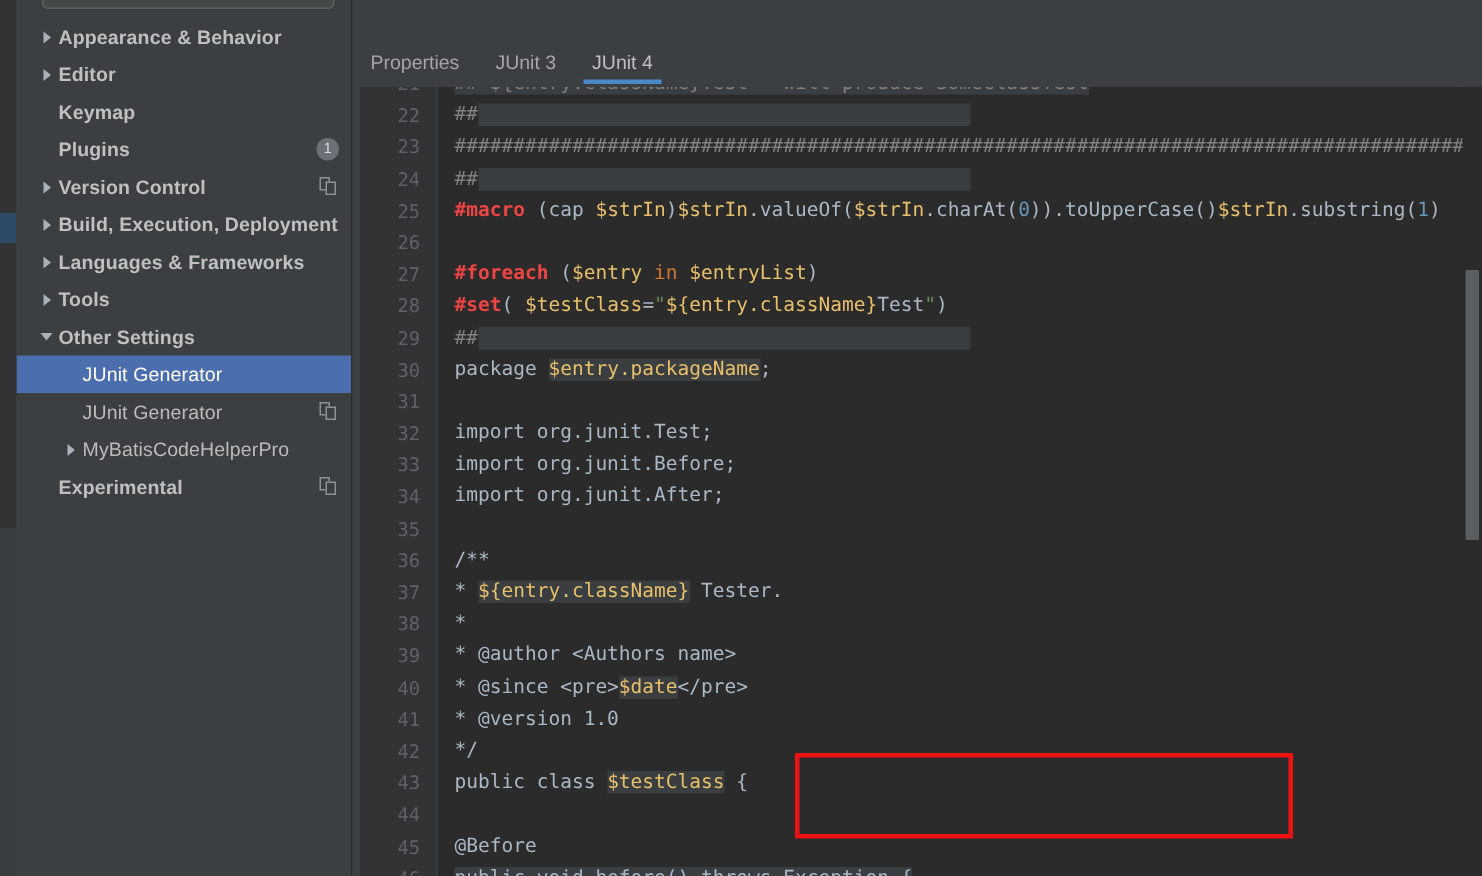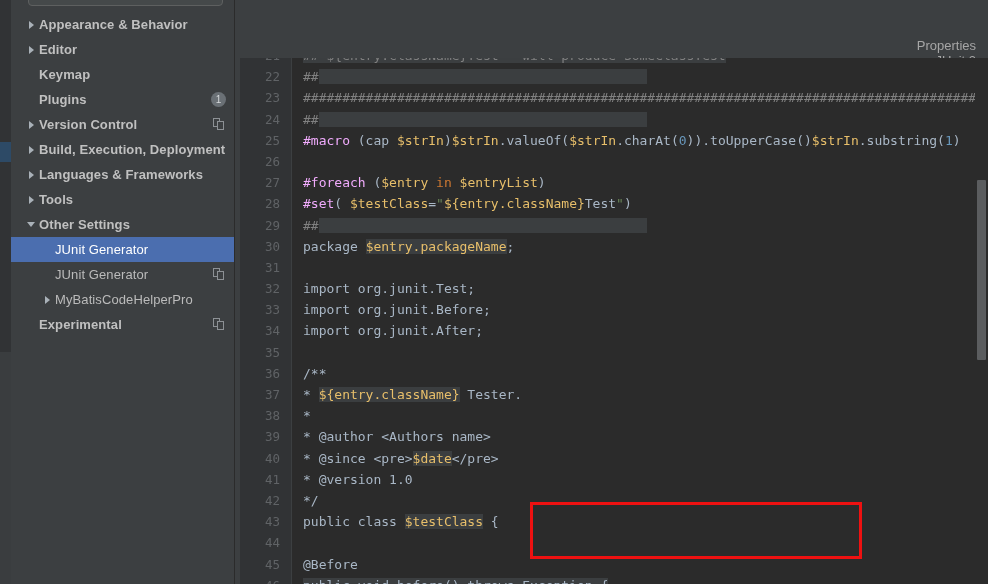--- a/index.html
+++ b/index.html
@@ -117,25 +117,24 @@
     box-sizing: border-box;
   }
 
   
   .right-panel {
     position: absolute; left: 235px; top: 0;
     width: 753px; height: 584px;
     background: #3c3f41;
   }
   .tabbar {
-    position: absolute; left: 0; top: 38px;
+    position: absolute; left: 0; top: 26px;
     height: 30px; width: 753px;
     display: flex;
-    align-items: flex-end;
-    flex-direction: column;
+    align-items: center;
   }
   .tab {
     position: relative;
     height: 30px;
     padding: 0 12px;
     display: flex; align-items: center;
     font-size: 13px;
     color: #a6a6a6;
     cursor: default;
   }
@@ -182,21 +181,21 @@
     font-family: "DejaVu Sans Mono", monospace;
     font-size: 12.5px;
   }
   .ltext {
     position: absolute;
     left: 63px;
     color: #a9b7c6;
   }
   
   .tk-cmt  { color: #808080; }
-  .tk-dir  { color: #f0abfc; font-weight: normal; }
+  .tk-dir  { color: #ef4444; font-weight: bold; }
   .tk-var  { color: #e8bf6a; }
   .tk-plain{ color: #a9b7c6; }
   .tk-str  { color: #6a8759; }
   .tk-kw   { color: #cc7832; }
   .tk-num  { color: #6897bb; }
   .tk-hl   { background: #3b3e40; margin-top: 13px; }
 
   
   .v-scroll-track {
     position: absolute; right: 0; top: 0;

